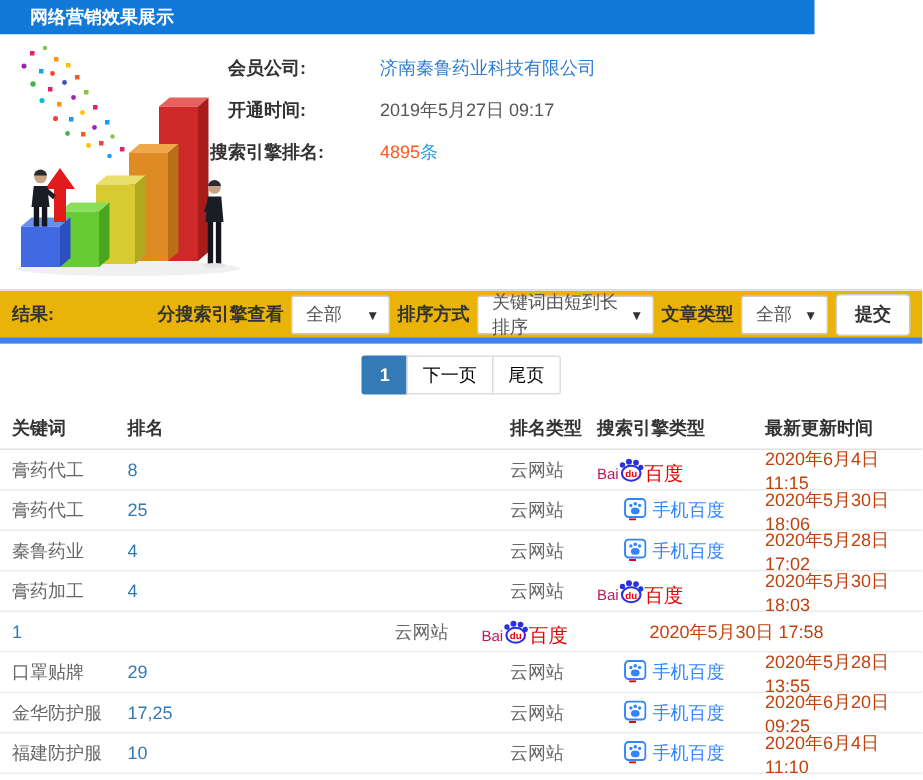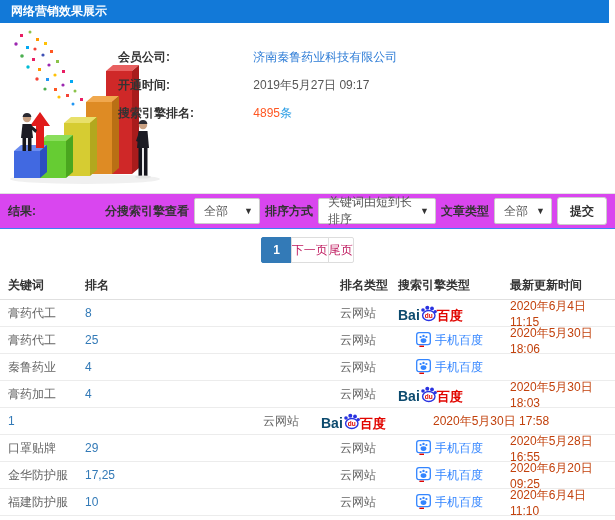--- a/index.html
+++ b/index.html
@@ -1,71 +1,71 @@
 <!DOCTYPE html>
 <html><head>
 <meta charset="utf-8">
 <style>
   * { margin:0; padding:0; box-sizing:border-box; }
   html,body { width:615px; height:520px; overflow:hidden; background:#fff;
     font-family:"Liberation Sans","DejaVu Sans",sans-serif; font-size:12px; color:#555; }
   .page { position:relative; width:615px; height:520px; background:#fff; }
 
   
-  .topbar { position:absolute; left:0; top:0; width:609px; height:23px; background:#1279d8;
-    color:#fff; font-weight:bold; line-height:23px; padding-left:11px; font-size:12px; }
+  .topbar { position:absolute; left:0; top:0; width:543px; height:23px; background:#1279d8;
+    color:#fff; font-weight:bold; line-height:23px; padding-left:20px; font-size:12px; }
 
   
   .hero { position:absolute; left:0; top:23px; width:615px; height:168px; background:#fff; }
   .chart-img { position:absolute; left:0; top:3px; width:175px; height:162px; }
   .info { position:absolute; left:118px; top:8px; }
   .info-row { height:28px; line-height:28px; white-space:nowrap; }
-  .info-label { display:inline-block; width:120px; text-align:left; color:#333; font-weight:bold;margin-top:12px; }
+  .info-label { display:inline-block; width:120px; text-align:center; color:#333; font-weight:bold; }
   .info-val { margin-left:12px; color:#555; }
   .info-link { margin-left:12px; color:#2d7cd6; text-decoration:none; cursor:pointer; }
   .val-red { margin-left:12px; color:#ff5722; }
   .val-blue { color:#2e9fe5; }
 
   
-  .filterbar { position:absolute; left:0; top:193px; width:615px; height:36px; background:#d946ef;
-    border-top:1px solid #e2e2e2; border-bottom:1px solid #3b82f6;
+  .filterbar { position:absolute; left:0; top:193px; width:615px; height:36px; background:#eab308;
+    border-top:1px solid #e2e2e2; border-bottom:4px solid #3b82f6;
     display:flex; align-items:center; padding:0 8px; }
   .f-label { font-weight:bold; color:#333; white-space:nowrap; }
   .f-group { margin-left:auto; display:flex; align-items:center; gap:5px; }
   .sel { display:inline-flex; align-items:center; justify-content:space-between;
     height:26px; background:#fff; border:1px solid #ccc; border-radius:2px;
     padding:0 6px 0 9px; color:#555; cursor:pointer; }
   .sel .car { font-size:9px; color:#333; margin-left:7px; }
   .sel1 { width:66px; } .sel2 { width:118px; } .sel3 { width:58px; }
   .btn-submit { height:28px; padding:0 12px; background:#fff; border:1px solid #ccc;
     border-radius:3px; color:#333; font-weight:bold; cursor:pointer; font-size:12px;
     font-family:inherit; }
 
   
   .pager { position:absolute; left:0; top:237px; width:615px; display:flex; justify-content:center; }
-  .pg { height:26px; line-height:24px; padding:0 0; border:1px solid #ddd; background:#fff;
-    color:#be185d; cursor:pointer; margin-left:-1px; }
+  .pg { height:26px; line-height:24px; padding:0 10px; border:1px solid #ddd; background:#fff;
+    color:#000000; cursor:pointer; margin-left:-1px; }
   .pg.active { background:#337ab7; border-color:#337ab7; color:#fff; font-weight:bold;
     padding:0 11px; margin-left:0; border-radius:2px 0 0 2px; }
   .pg.last { border-radius:0 2px 2px 0; }
 
   
   .tbl { position:absolute; left:0; top:272px; width:615px; }
   .trow { display:flex; align-items:center; height:27px; border-bottom:1px solid #ececec;
     padding-left:8px; }
   .thead { height:28px; border-bottom:1px solid #e0e0e0; font-weight:bold; color:#333; }
   .c1 { width:77px; } .c2 { width:255px; } .c3 { width:58px; }
   .c4 { width:92px; display:flex; align-items:center; } .c5 { flex:1;margin-left:20px; }
   .kw { color:#666; } .rtype { color:#666; } .dt { color:#c2410c; }
   .rank { color:#337ab7; text-decoration:none; cursor:pointer; }
 
   
   .bd-pc { display:inline-flex; align-items:flex-end; line-height:1; }
-  .bd-pc .bai { color:#0c4a6e; font-weight:bold; font-size:14px; font-style:normal; }
-  .bd-pc .zh { color:#e10601; font-weight:bold; font-size:13px; }
+  .bd-pc .bai { color:#be185d; font-weight:normal; font-size:10px; font-style:normal; }
+  .bd-pc .zh { color:#e10601; font-weight:normal; font-size:13px; }
   .bd-pc svg { margin:0 -1px; }
   
   .bd-m { display:inline-flex; align-items:flex-start; margin-left:18px; }
   .bd-m .mtxt { color:#3385ff; font-style:normal; font-size:12px; margin-left:4px; }
 </style>
 </head>
 <body>
 
 <div class="page">
 
@@ -265,20 +265,21 @@
           <rect x="0.7" y="0.7" width="13.6" height="12" rx="2.4" fill="#fff" stroke="#3385ff" stroke-width="1.3"></rect>
           <circle cx="4.6" cy="5" r="1.1" fill="#3385ff"></circle>
                 <circle cx="7.5" cy="3.9" r="1.2" fill="#3385ff"></circle>
           <circle cx="10.4" cy="5" r="1.1" fill="#3385ff"></circle>
           <ellipse cx="7.5" cy="8.6" rx="2.9" ry="2.3" fill="#3385ff"></ellipse>
           <rect x="3.4" y="13.6" width="4.6" height="1.4" fill="#e10601"></rect>
         </svg>
               <i class="mtxt">手机百度</i>
       </span>
     </span>
+    <span class="c5 dt">2020年5月28日 17:02</span>
   </div>
 
   <div class="trow">
     <span class="c1 kw">膏药加工</span>
     <span class="c2"><a class="rank">4</a></span>
     <span class="c3 rtype">云网站</span>
     <span class="c4">
       <span class="bd-pc">
         <b class="bai">Bai</b>
               <svg width="19" height="17" viewBox="0 0 19 17">
@@ -328,21 +329,21 @@
           <rect x="0.7" y="0.7" width="13.6" height="12" rx="2.4" fill="#fff" stroke="#3385ff" stroke-width="1.3"></rect>
           <circle cx="4.6" cy="5" r="1.1" fill="#3385ff"></circle>
                 <circle cx="7.5" cy="3.9" r="1.2" fill="#3385ff"></circle>
           <circle cx="10.4" cy="5" r="1.1" fill="#3385ff"></circle>
           <ellipse cx="7.5" cy="8.6" rx="2.9" ry="2.3" fill="#3385ff"></ellipse>
           <rect x="3.4" y="13.6" width="4.6" height="1.4" fill="#e10601"></rect>
         </svg>
               <i class="mtxt">手机百度</i>
       </span>
     </span>
-    <span class="c5 dt">2020年5月28日 16:55</span>
+    <span class="c5 dt">2020年5月28日 13:55</span>
   </div>
 
   <div class="trow">
     <span class="c1 kw">金华防护服</span>
     <span class="c2"><a class="rank">17,25</a></span>
     <span class="c3 rtype">云网站</span>
     <span class="c4">
 
       <span class="bd-m">
         <svg width="15" height="15" viewBox="0 0 15 15">

